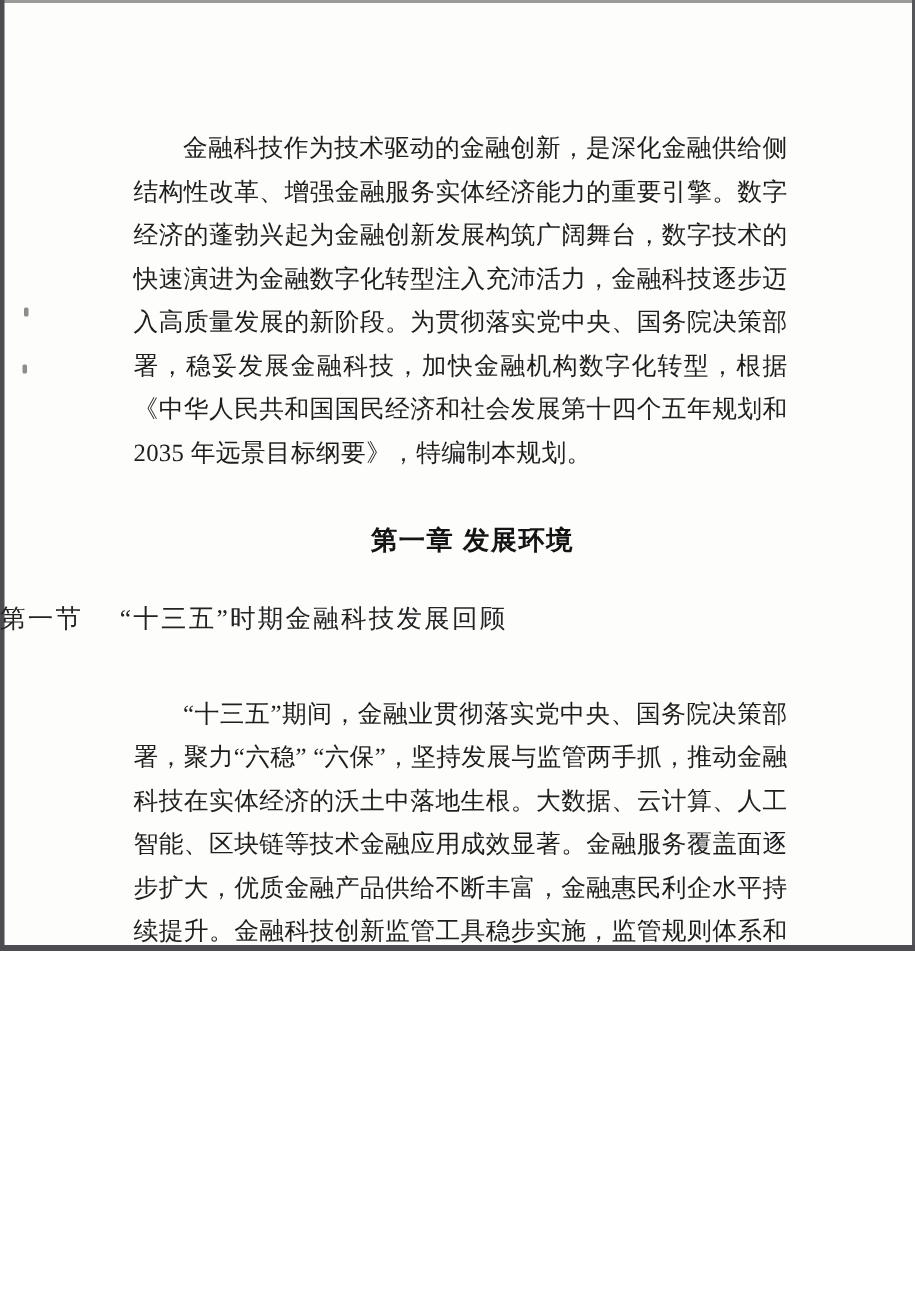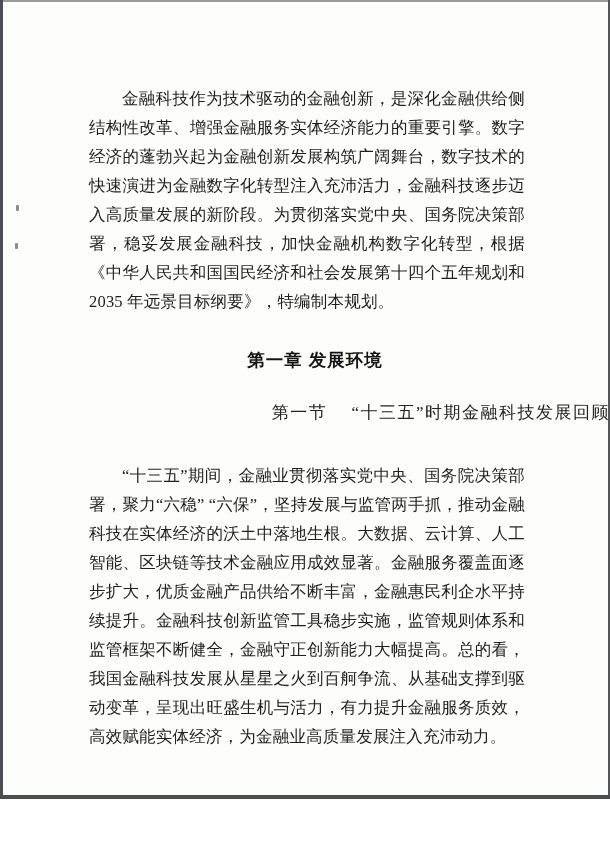--- a/index.html
+++ b/index.html
@@ -7,21 +7,21 @@
     padding: 0;
     width: 610px;
     height: 867px;
     background: #ffffff;
     font-family: "Liberation Serif", "DejaVu Serif", serif;
   }
   .page {
     position: absolute;
     inset: 0;
     width: 610px;
-    height: 799px;
+    height: 634px;
     background: #fdfdfc;
     overflow: hidden;
   }
   
   .edge { position: absolute; }
   .edge.top    { top: 0; left: 0; right: 0; height: 2px; background: #9a9a9a; }
   .edge.left   { top: 0; left: 0; bottom: 0; width: 3px; background: #4c4d51; }
   .edge.right  { top: 0; right: 0; bottom: 0; width: 2px; background: #55565a; }
   .edge.bottom { left: 0; right: 0; bottom: 0; height: 4px; background: #4c4d51; }
   
@@ -62,21 +62,21 @@
     letter-spacing: 1px;
     color: #141414;
     padding-left: 20px;
   }
   .section-heading {
     position: absolute;
     top: 401px;
     left: 0;
     right: 0;
     margin: 0;
-    text-align: right;
+    text-align: left;
     font-weight: 400;
     font-size: 17px;
     letter-spacing: 1.5px;
     color: #232323;
   }
   .page-number {
     position: absolute;
     top: 801px;
     left: 513px;
     font-size: 13px;

